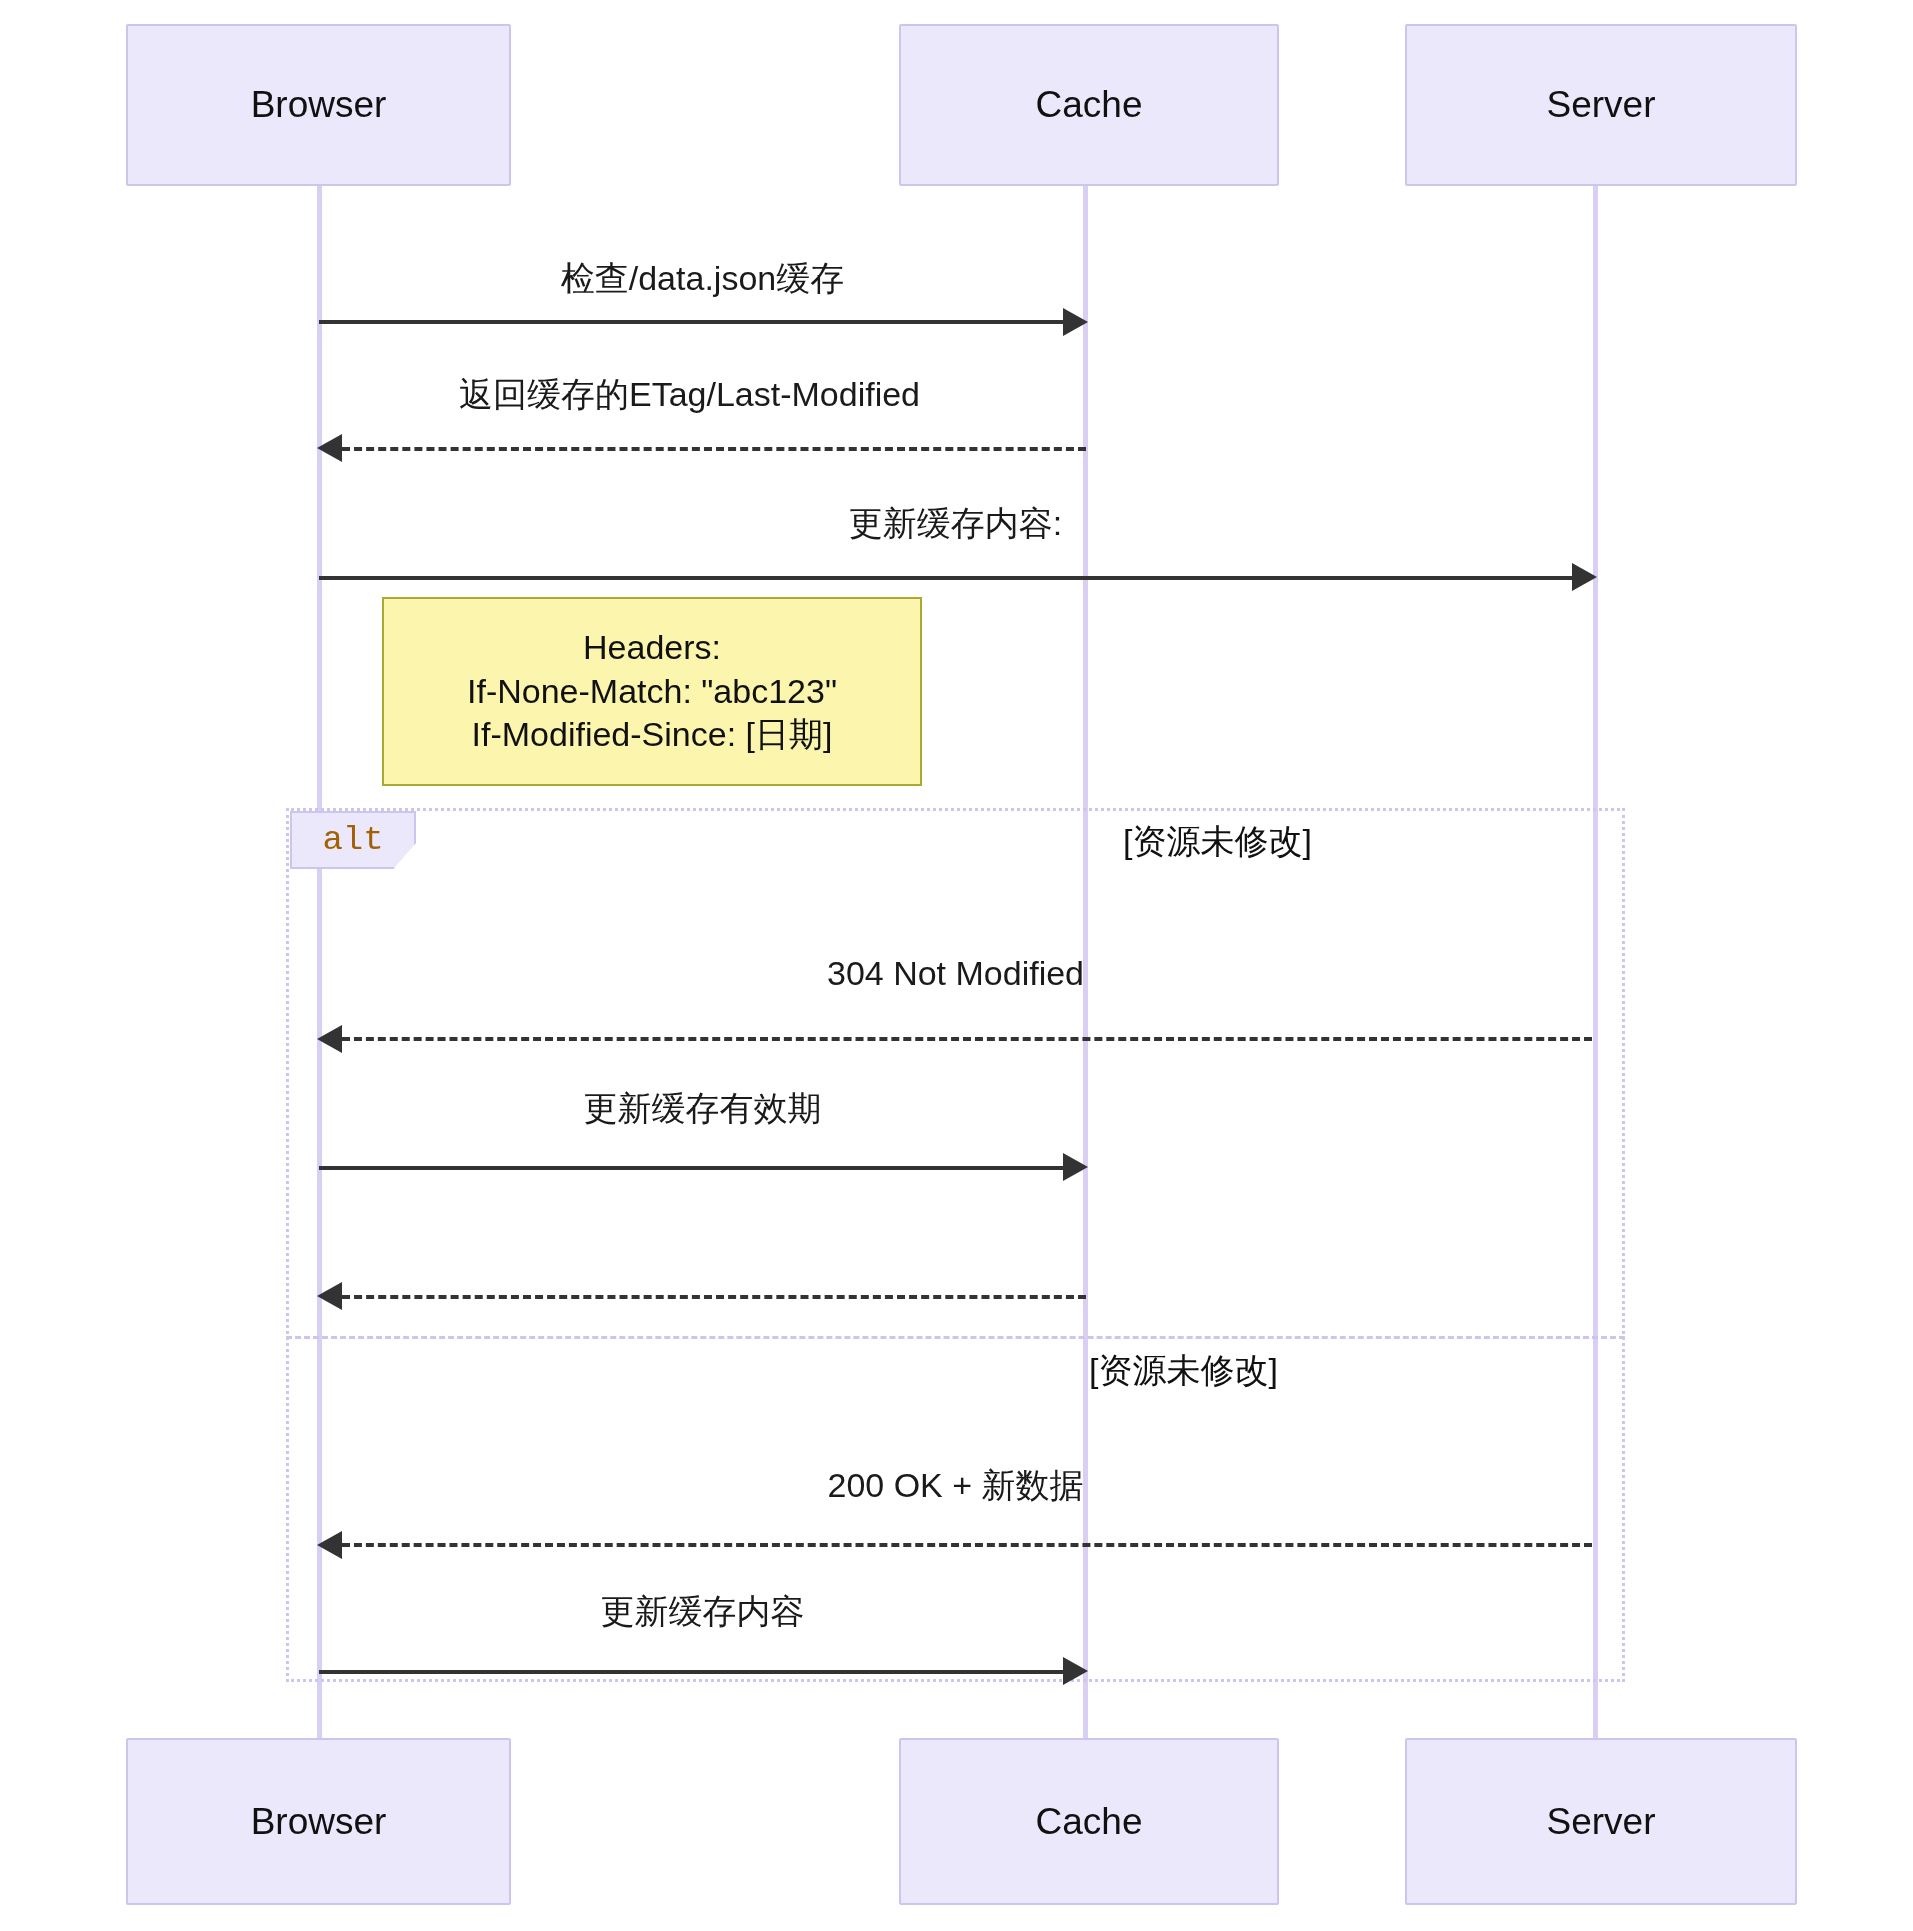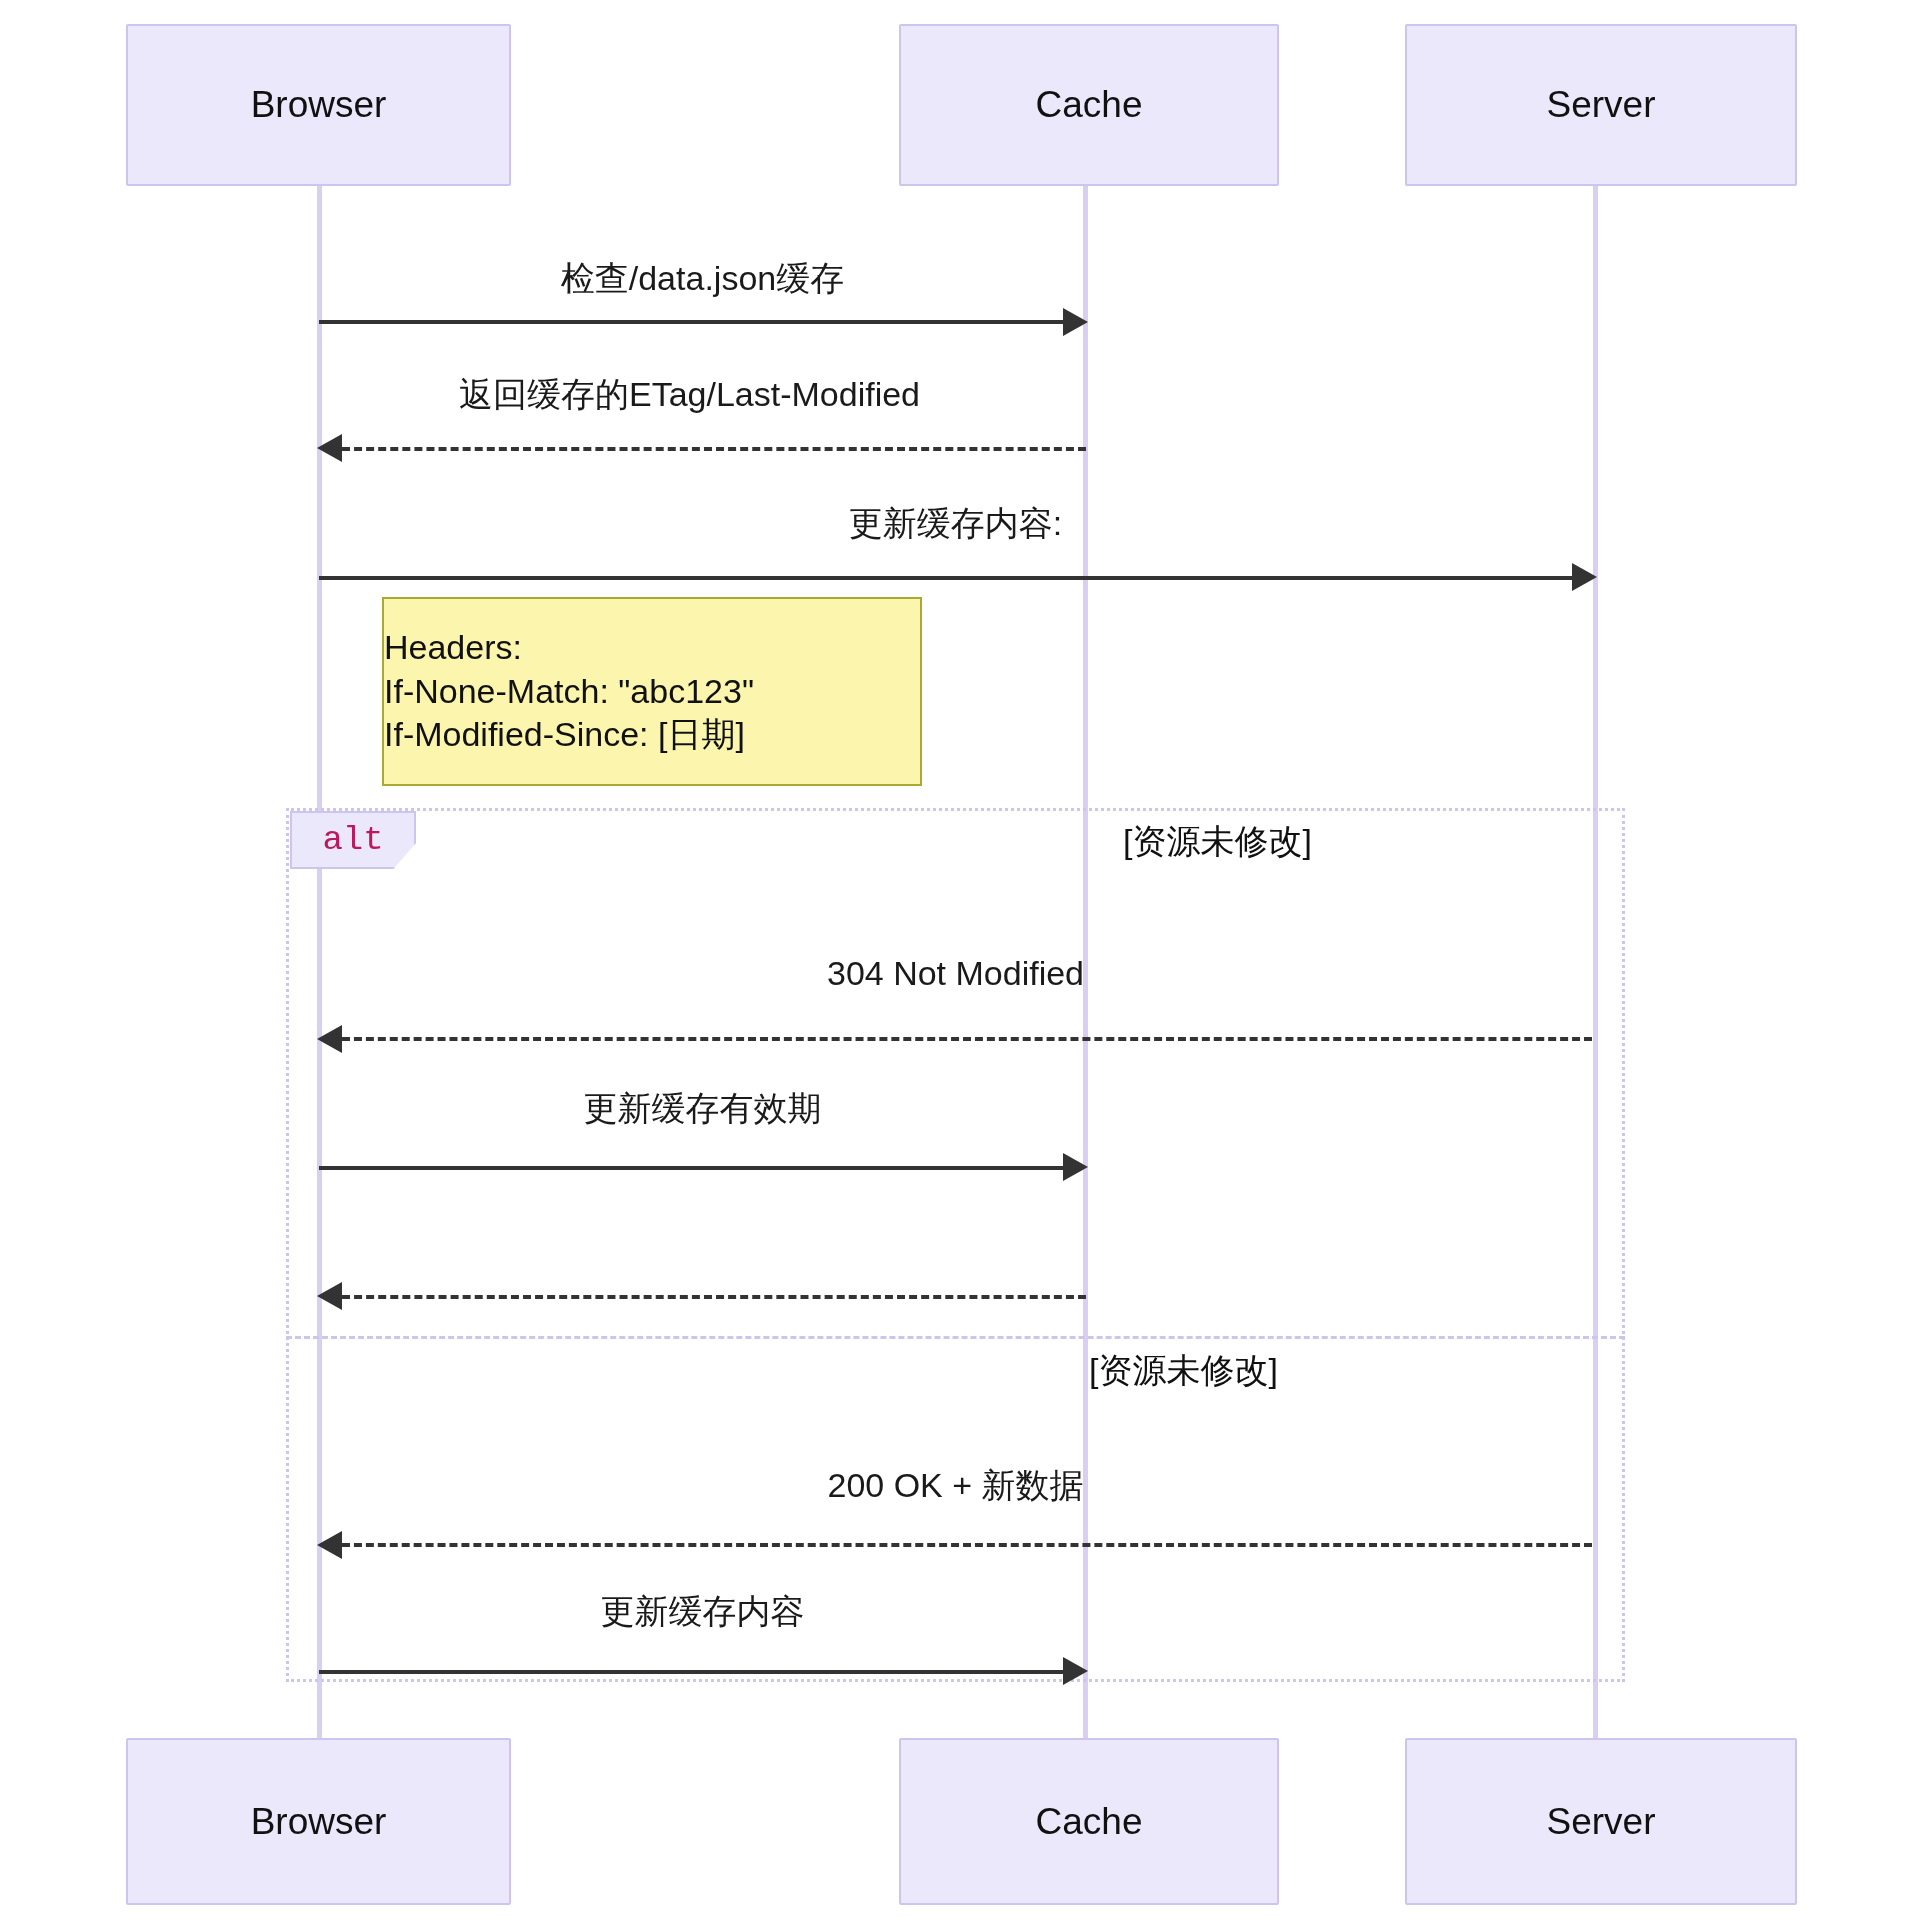--- a/index.html
+++ b/index.html
@@ -52,21 +52,21 @@
     border-bottom:14.5px solid transparent;
     border-right:25.6px solid #333333;
   }
 
   .note-box{
     position:absolute;
     background:#FBF5AD;
     border:2.6px solid #AAAA33;
     box-sizing:border-box;
     display:flex;flex-direction:column;
-    align-items:flex-start;justify-content:center;
+    align-items:center;justify-content:center;
     font-size:34px;color:#111;
     line-height:1.28;
     font-family:"Liberation Sans",sans-serif;
   }
   .note-line{white-space:nowrap;}
 
   .frame{
     position:absolute;
     border:3.4px dotted #CEC5EE;
     box-sizing:border-box;
@@ -76,21 +76,21 @@
     position:absolute;
     height:0;
     border-top:3.4px dashed #CEC5EE;
   }
   .frame-tag{
     position:absolute;
     background:#ECE8FB;
     border:2.6px solid #CEC5EE;
     box-sizing:border-box;
     display:flex;align-items:center;justify-content:center;
-    font-size:34px;color:#be185d;
+    font-size:34px;color:#a16207;
     font-family:"Liberation Mono",monospace;
     clip-path:polygon(0 0, 100% 0, 100% 55%, 82% 100%, 0 100%);
   }
   .frame-cond{
     position:absolute;
     font-size:34px;
     color:#111;
     white-space:nowrap;
     text-align:right;
     font-family:"Liberation Sans",sans-serif;

